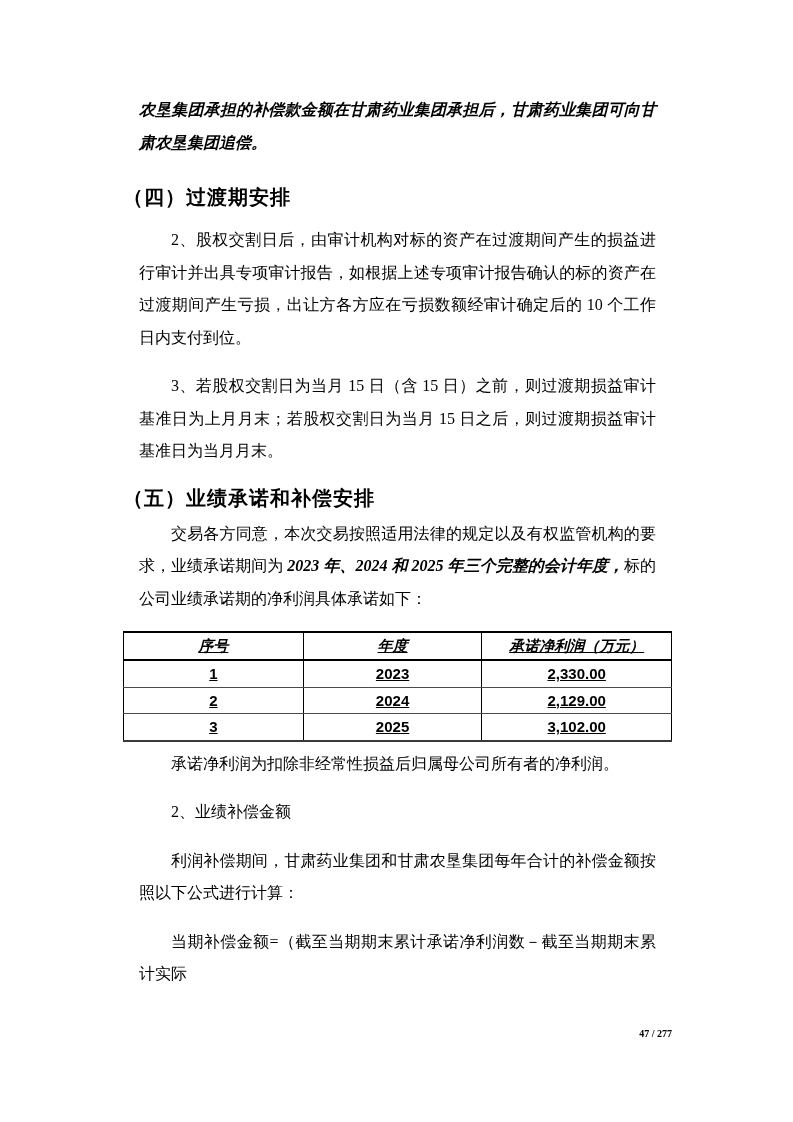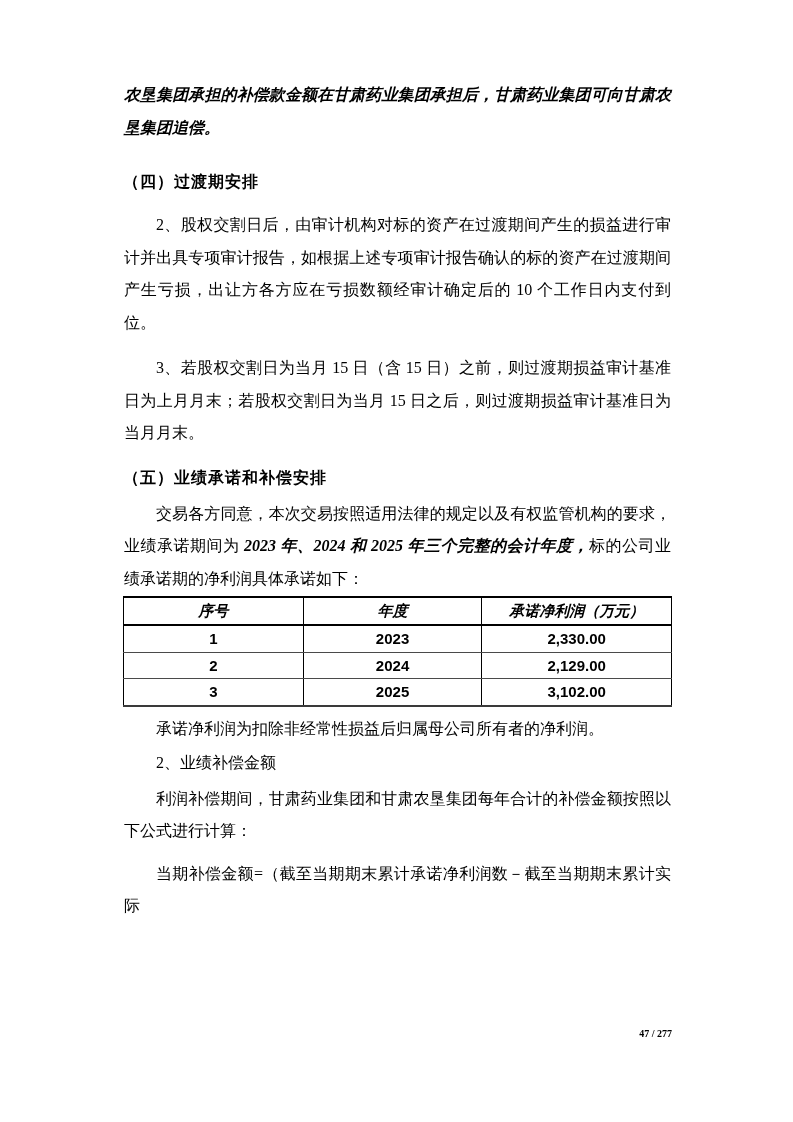--- a/index.html
+++ b/index.html
@@ -11,30 +11,30 @@
     color: #000000;
     font-family: "Liberation Serif", "DejaVu Serif", serif;
     box-sizing: border-box;
     padding: 78px 121px 0 123px;
     overflow: hidden;
   }
   .para {
     font-size: 16px;
     line-height: 32.5px;
     text-align: justify;
-    margin: 1px;
+    margin: 16px;
   }
   .indent { text-indent: 2em; }
   .kai {
     font-weight: bold;
     font-style: italic;
   }
   .doc-heading {
     font-family: "Liberation Sans", "DejaVu Sans", sans-serif;
-    font-size: 16px;
+    font-size: 20px;
     line-height: 28px;
     font-weight: bold;
     margin: 0;
     letter-spacing: 1px;
   }
   #heading-4 { margin-top: 24px; }
   #p1 { margin-top: 16px; }
   #p2 { margin-top: 13px; }
   #p3 { margin-top: 13px; }
   #heading-5 { margin-top: 14px; }
@@ -50,20 +50,21 @@
   }
   .commit-table col.c1 { width: 32.8%; }
   .commit-table col.c2 { width: 32.6%; }
   .commit-table col.c3 { width: 34.6%; }
   .commit-table th, .commit-table td {
     border-left: 1.4px solid #000;
     border-right: 1.4px solid #000;
     text-align: center;
     vertical-align: middle;
     padding: 0;
+    text-decoration: underline;
   }
   .commit-table thead th {
     height: 26px;
     font-size: 15px;
     border-bottom: 2px solid #000;
   }
   .commit-table tbody td {
     height: 25.5px;
     border-bottom: 1.3px solid #4a4a4a;
     font-family: "Liberation Sans", "DejaVu Sans", sans-serif;

